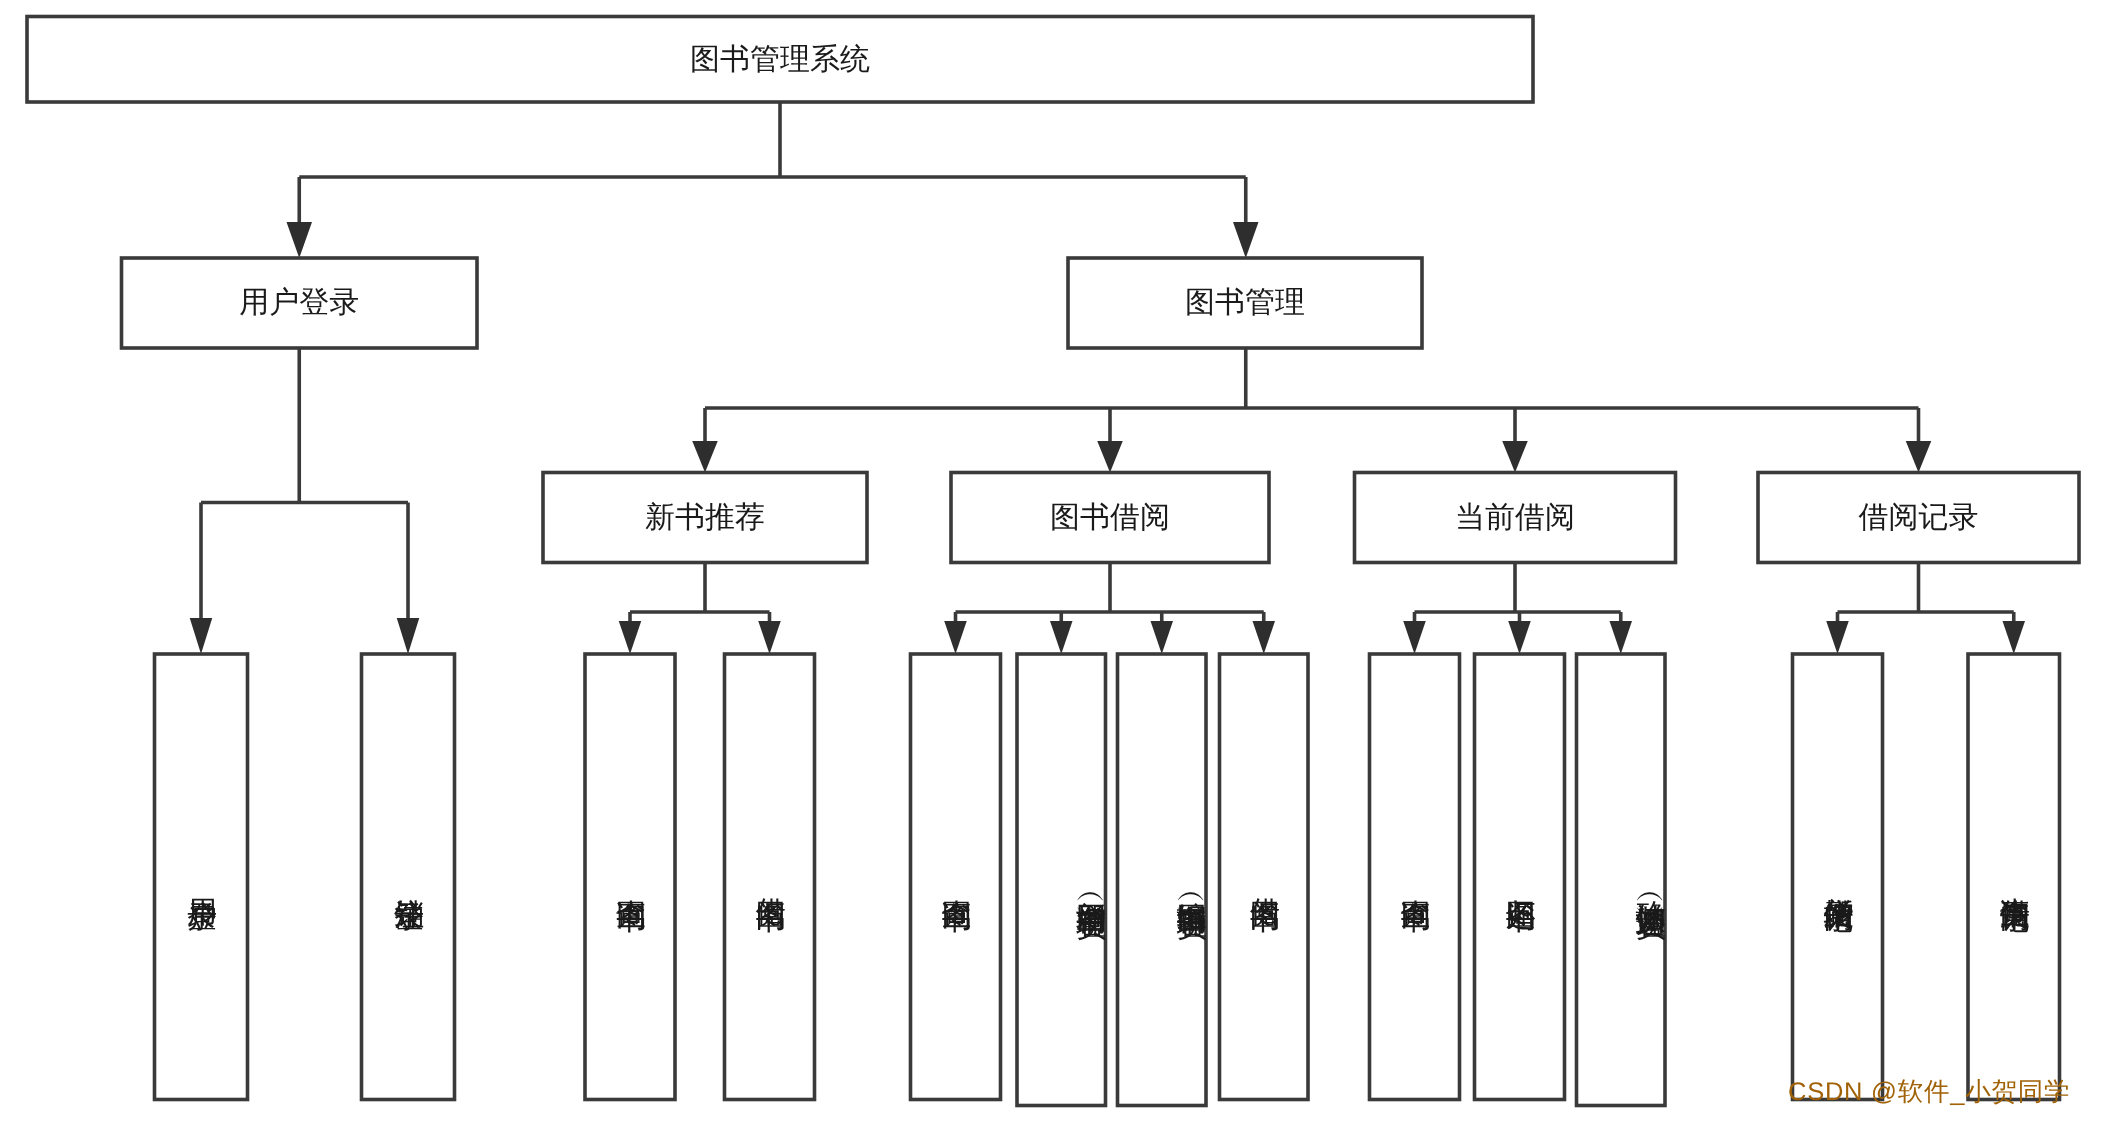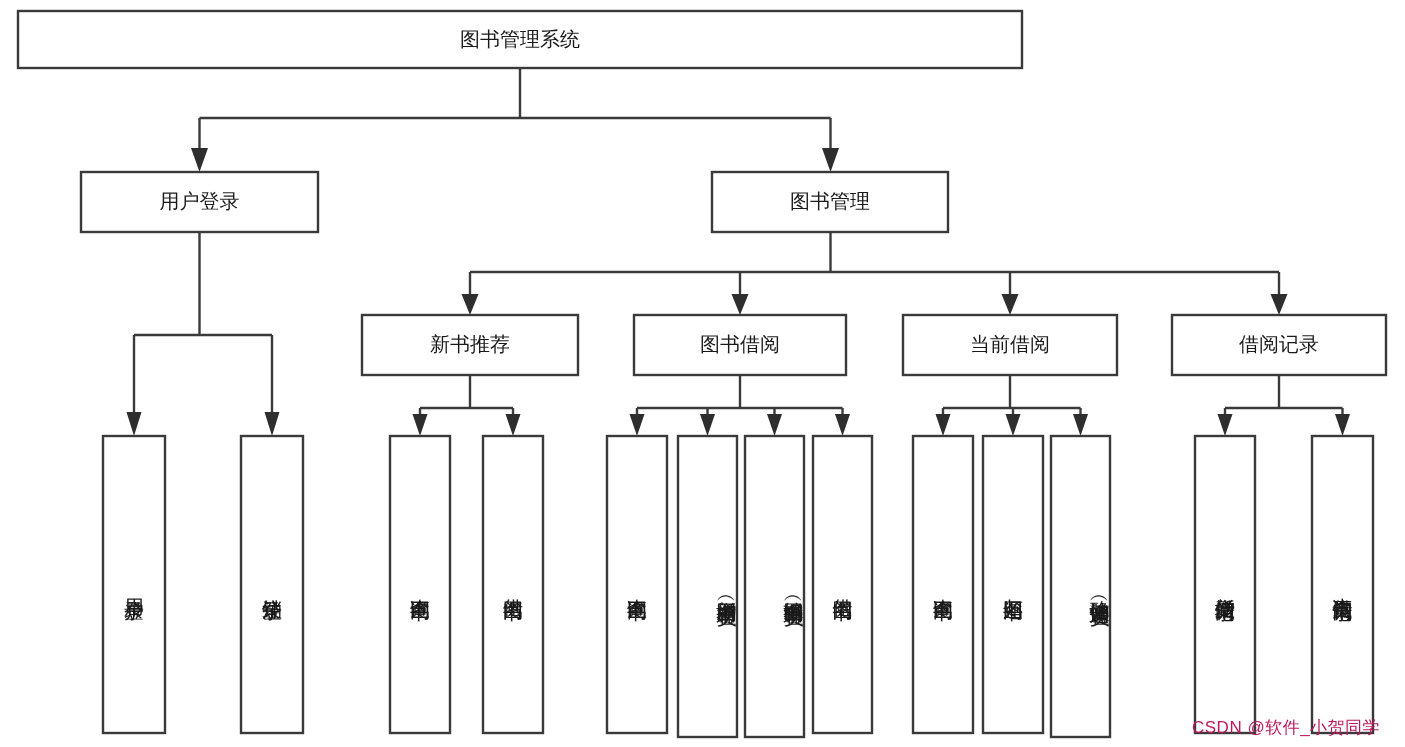--- a/index.html
+++ b/index.html
@@ -61,21 +61,21 @@
     align-items: center;
     justify-content: center;
     text-align: center;
     white-space: pre;
     pointer-events: none;
   }
   .watermark {
     position: absolute;
     font-family: "Liberation Sans", "DejaVu Sans", sans-serif;
     font-size: 17px;
-    color: #be185d;
+    color: #a16207;
     white-space: nowrap;
     letter-spacing: 0.5px;
   }
 </style>
 </head>
 <body>
 
 <div id="diagram-root">
 
   <svg id="flow-svg" viewBox="0 0 1405 747">

